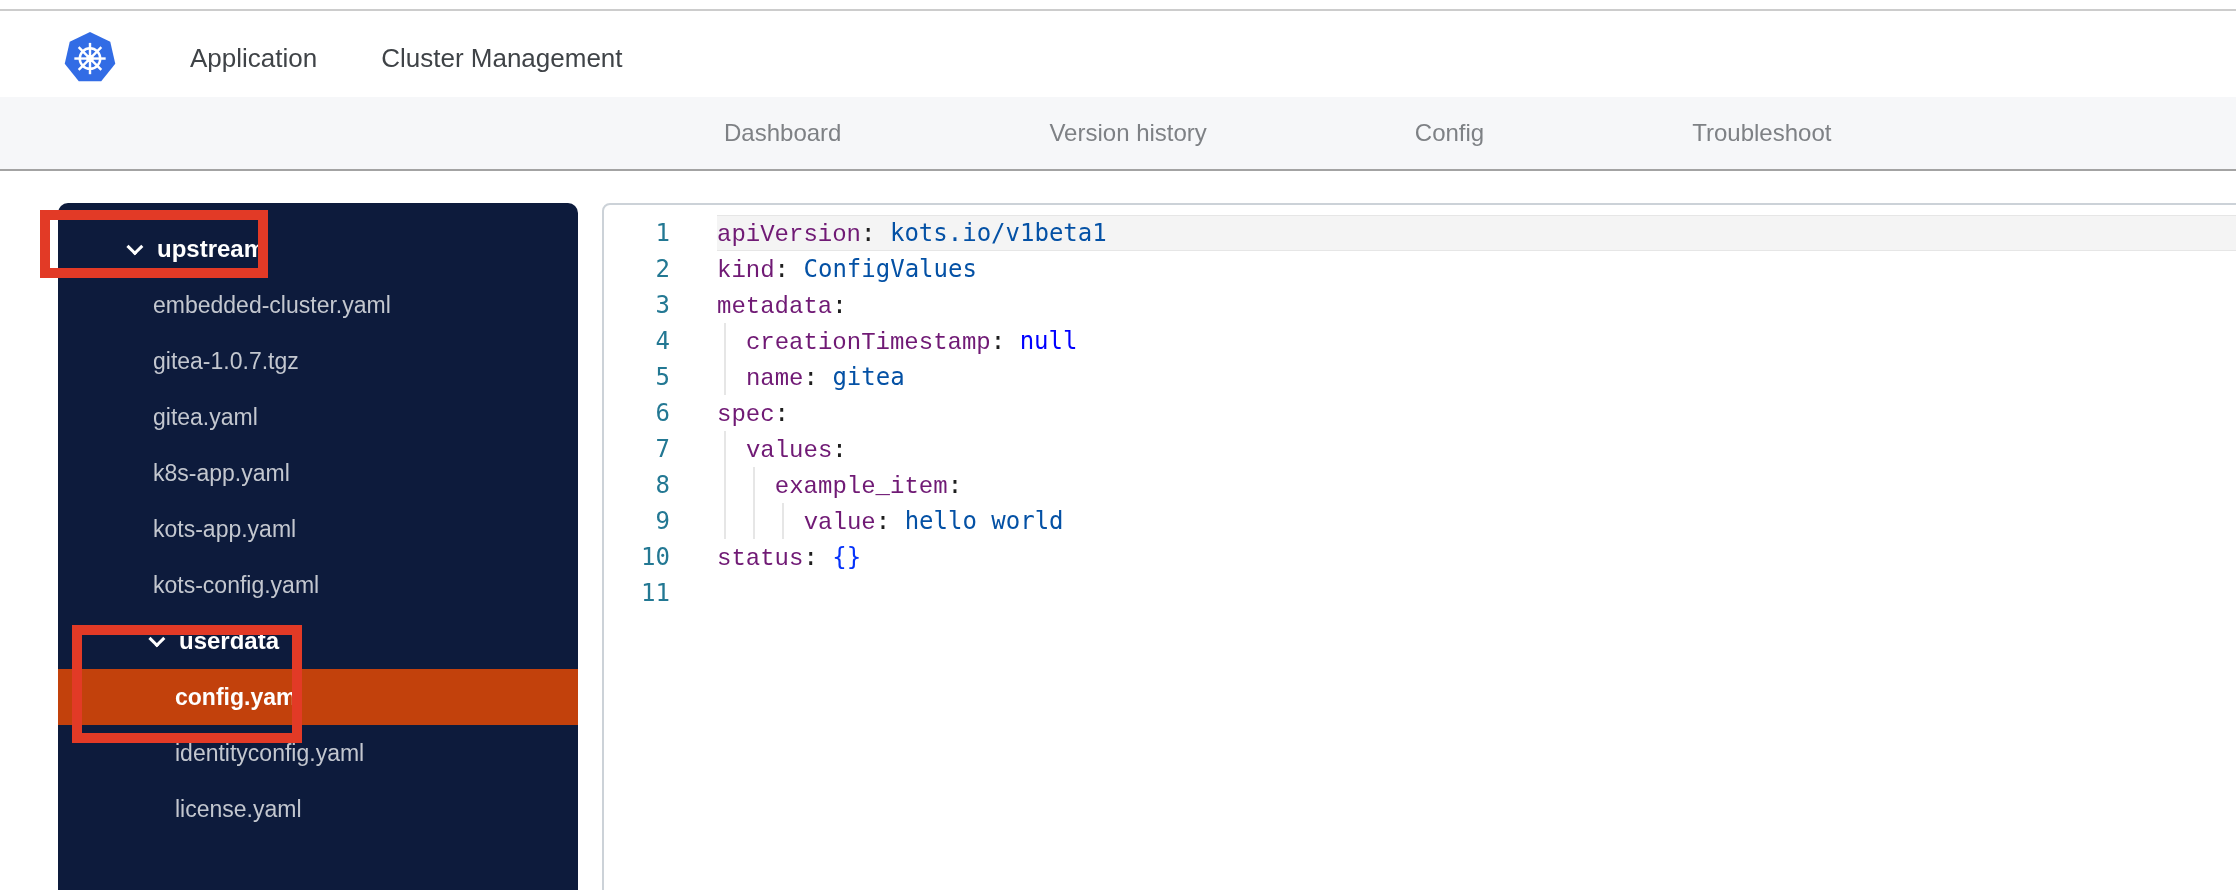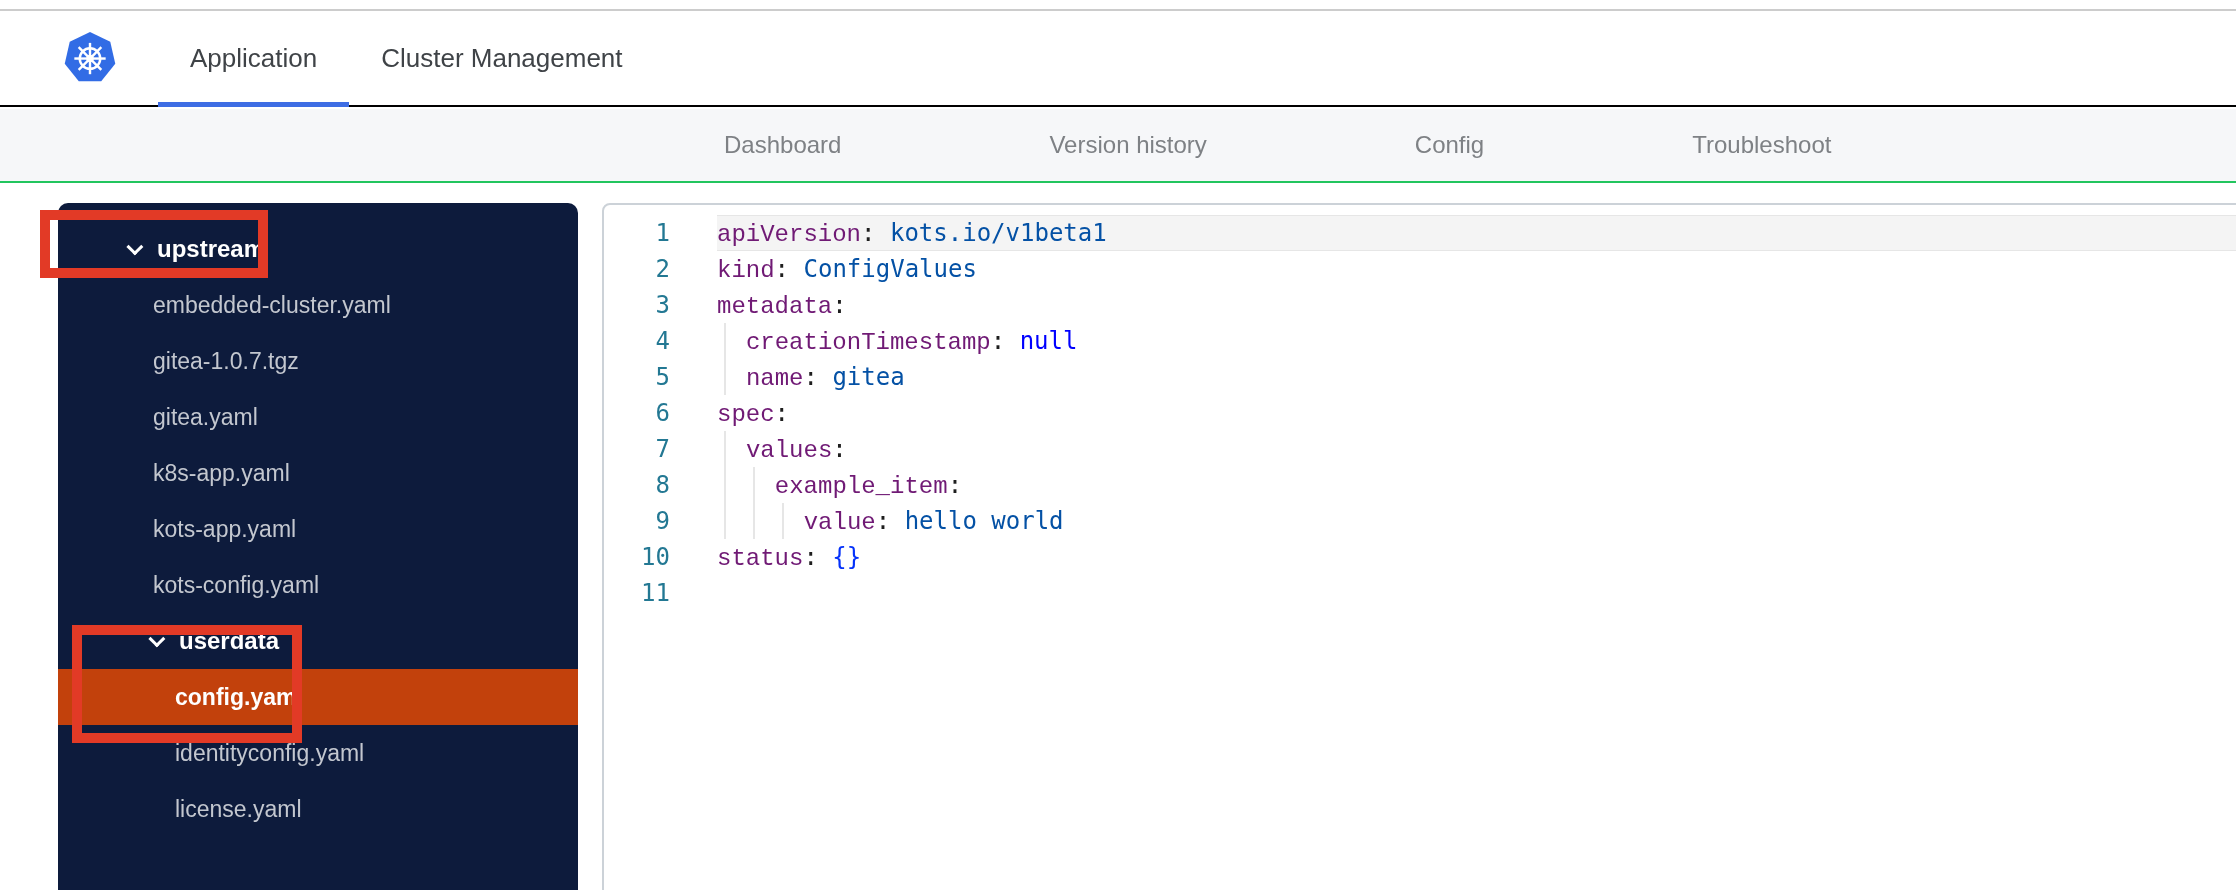--- a/index.html
+++ b/index.html
@@ -5,31 +5,31 @@
   * { margin:0; padding:0; box-sizing:border-box; }
   html,body { width:2236px; height:890px; overflow:hidden; background:#fff;
               font-family:"Liberation Sans", sans-serif; }
   body { position:relative; }
 
   
   .window-hairline { position:absolute; left:0; right:0; top:9px; height:2px; background:#cccccc; }
 
   
   .app-header { position:absolute; left:0; right:0; top:11px; height:96px;
-                background:#ffffff; border-bottom:2px solid #000000; }
+                background:#ffffff; border-bottom:2px solid #84cc16; }
   .k8s-logo { position:absolute; left:63px; top:20px; width:54px; height:54px; }
   .header-tabs { position:absolute; left:158px; top:0; height:100%; display:flex; }
   .header-tab { position:relative; display:flex; align-items:center; padding:0 32px;
                 font-size:26px; color:#3f4347; cursor:pointer; }
   .header-tab.active::after { content:""; position:absolute; left:0; right:0; bottom:-2px;
                 height:5px; background:#3e6de4; }
 
   
-  .subnav { position:absolute; left:0; right:0; top:109px; height:74px;
-            background:#f6f7f9; border-bottom:2px solid #22c55e;
+  .subnav { position:absolute; left:0; right:0; top:97px; height:74px;
+            background:#f6f7f9; border-bottom:2px solid #a3a3a3;
             display:flex; align-items:stretch; padding-left:700px; gap:160px; }
   .subnav-tab { position:relative; display:flex; align-items:center; padding:0 24px;
                 font-size:24px; color:#7e8185; cursor:pointer; white-space:nowrap; }
 
   
   .ring { position:absolute; border:10px solid #e23a26; z-index:50; pointer-events:none; }
   .ring-upstream  { left:-18px; top:7px;  width:228px; height:68px; }
   .ring-userdata  { left:14px; top:422px; width:230px; height:118px; }
 
   

